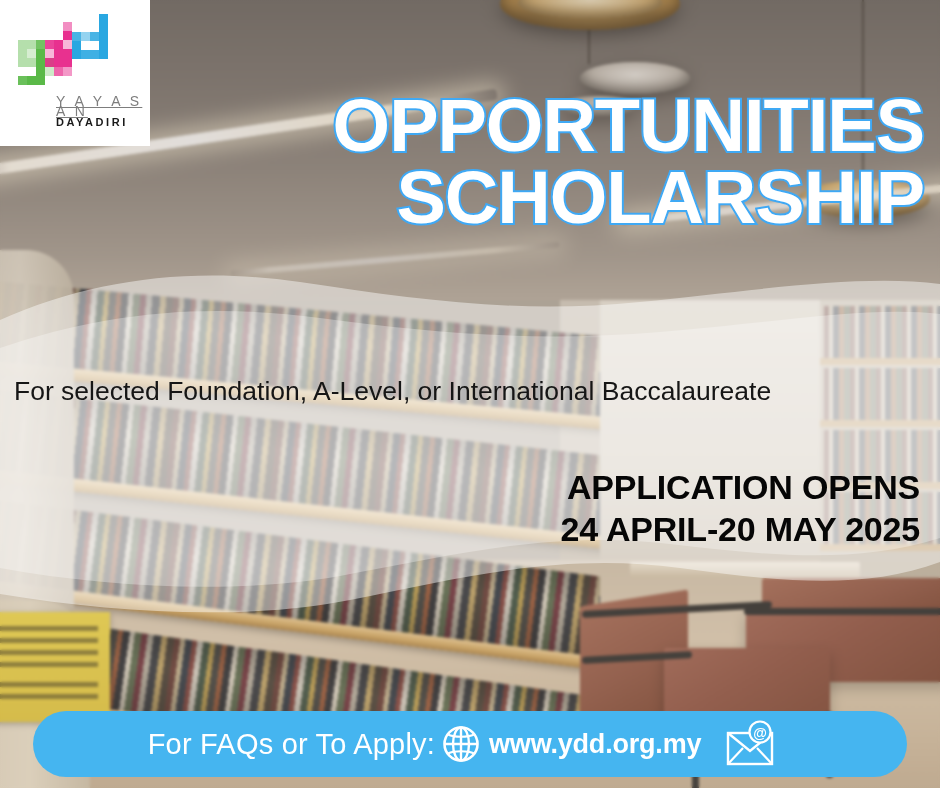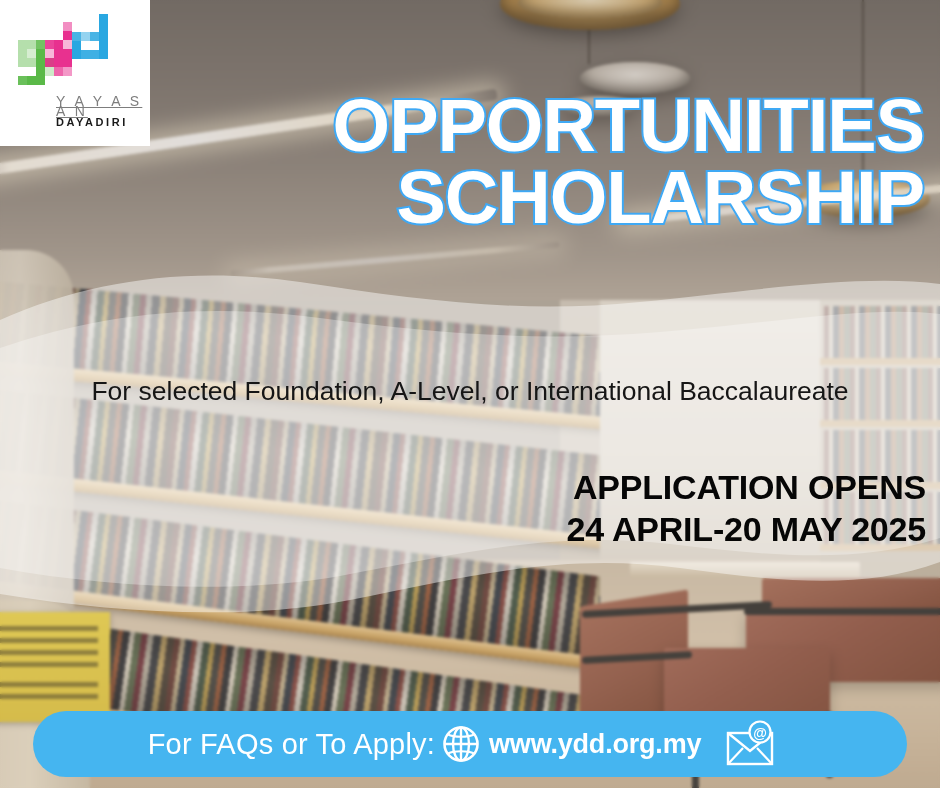--- a/index.html
+++ b/index.html
@@ -141,28 +141,28 @@
   .headline .ln2{margin-top:-6px;}
 
   
   .subhead{
     position:absolute;left:0;top:324px;width:940px;box-sizing:border-box;
     padding-right:14px;text-align:right;
     font-weight:700;font-size:27px;letter-spacing:.1px;color:#0d0d0d;
   }
   .desc{
     position:absolute;left:0;top:370px;width:940px;box-sizing:border-box;
-    padding:0 14px;text-align:center;
+    padding:0 14px;text-align:left;
     font-weight:400;font-size:26.5px;line-height:42px;color:#161616;
   }
   .desc .d1{display:block;}
   .desc .d2{display:block;}
   .appl{
     position:absolute;left:0;top:466px;width:940px;box-sizing:border-box;
-    padding-right:14px;text-align:right;
+    padding-right:20px;text-align:right;
     font-weight:800;font-size:34px;line-height:42px;letter-spacing:-.2px;color:#060606;
   }
   .appl span{display:block;white-space:nowrap;}
 
   
   .contact-bar{
     position:absolute;left:33px;top:711px;width:874px;height:66px;
     background:#45b5f0;border-radius:33px;
     display:flex;align-items:center;justify-content:center;gap:0px;
     color:#ffffff;

